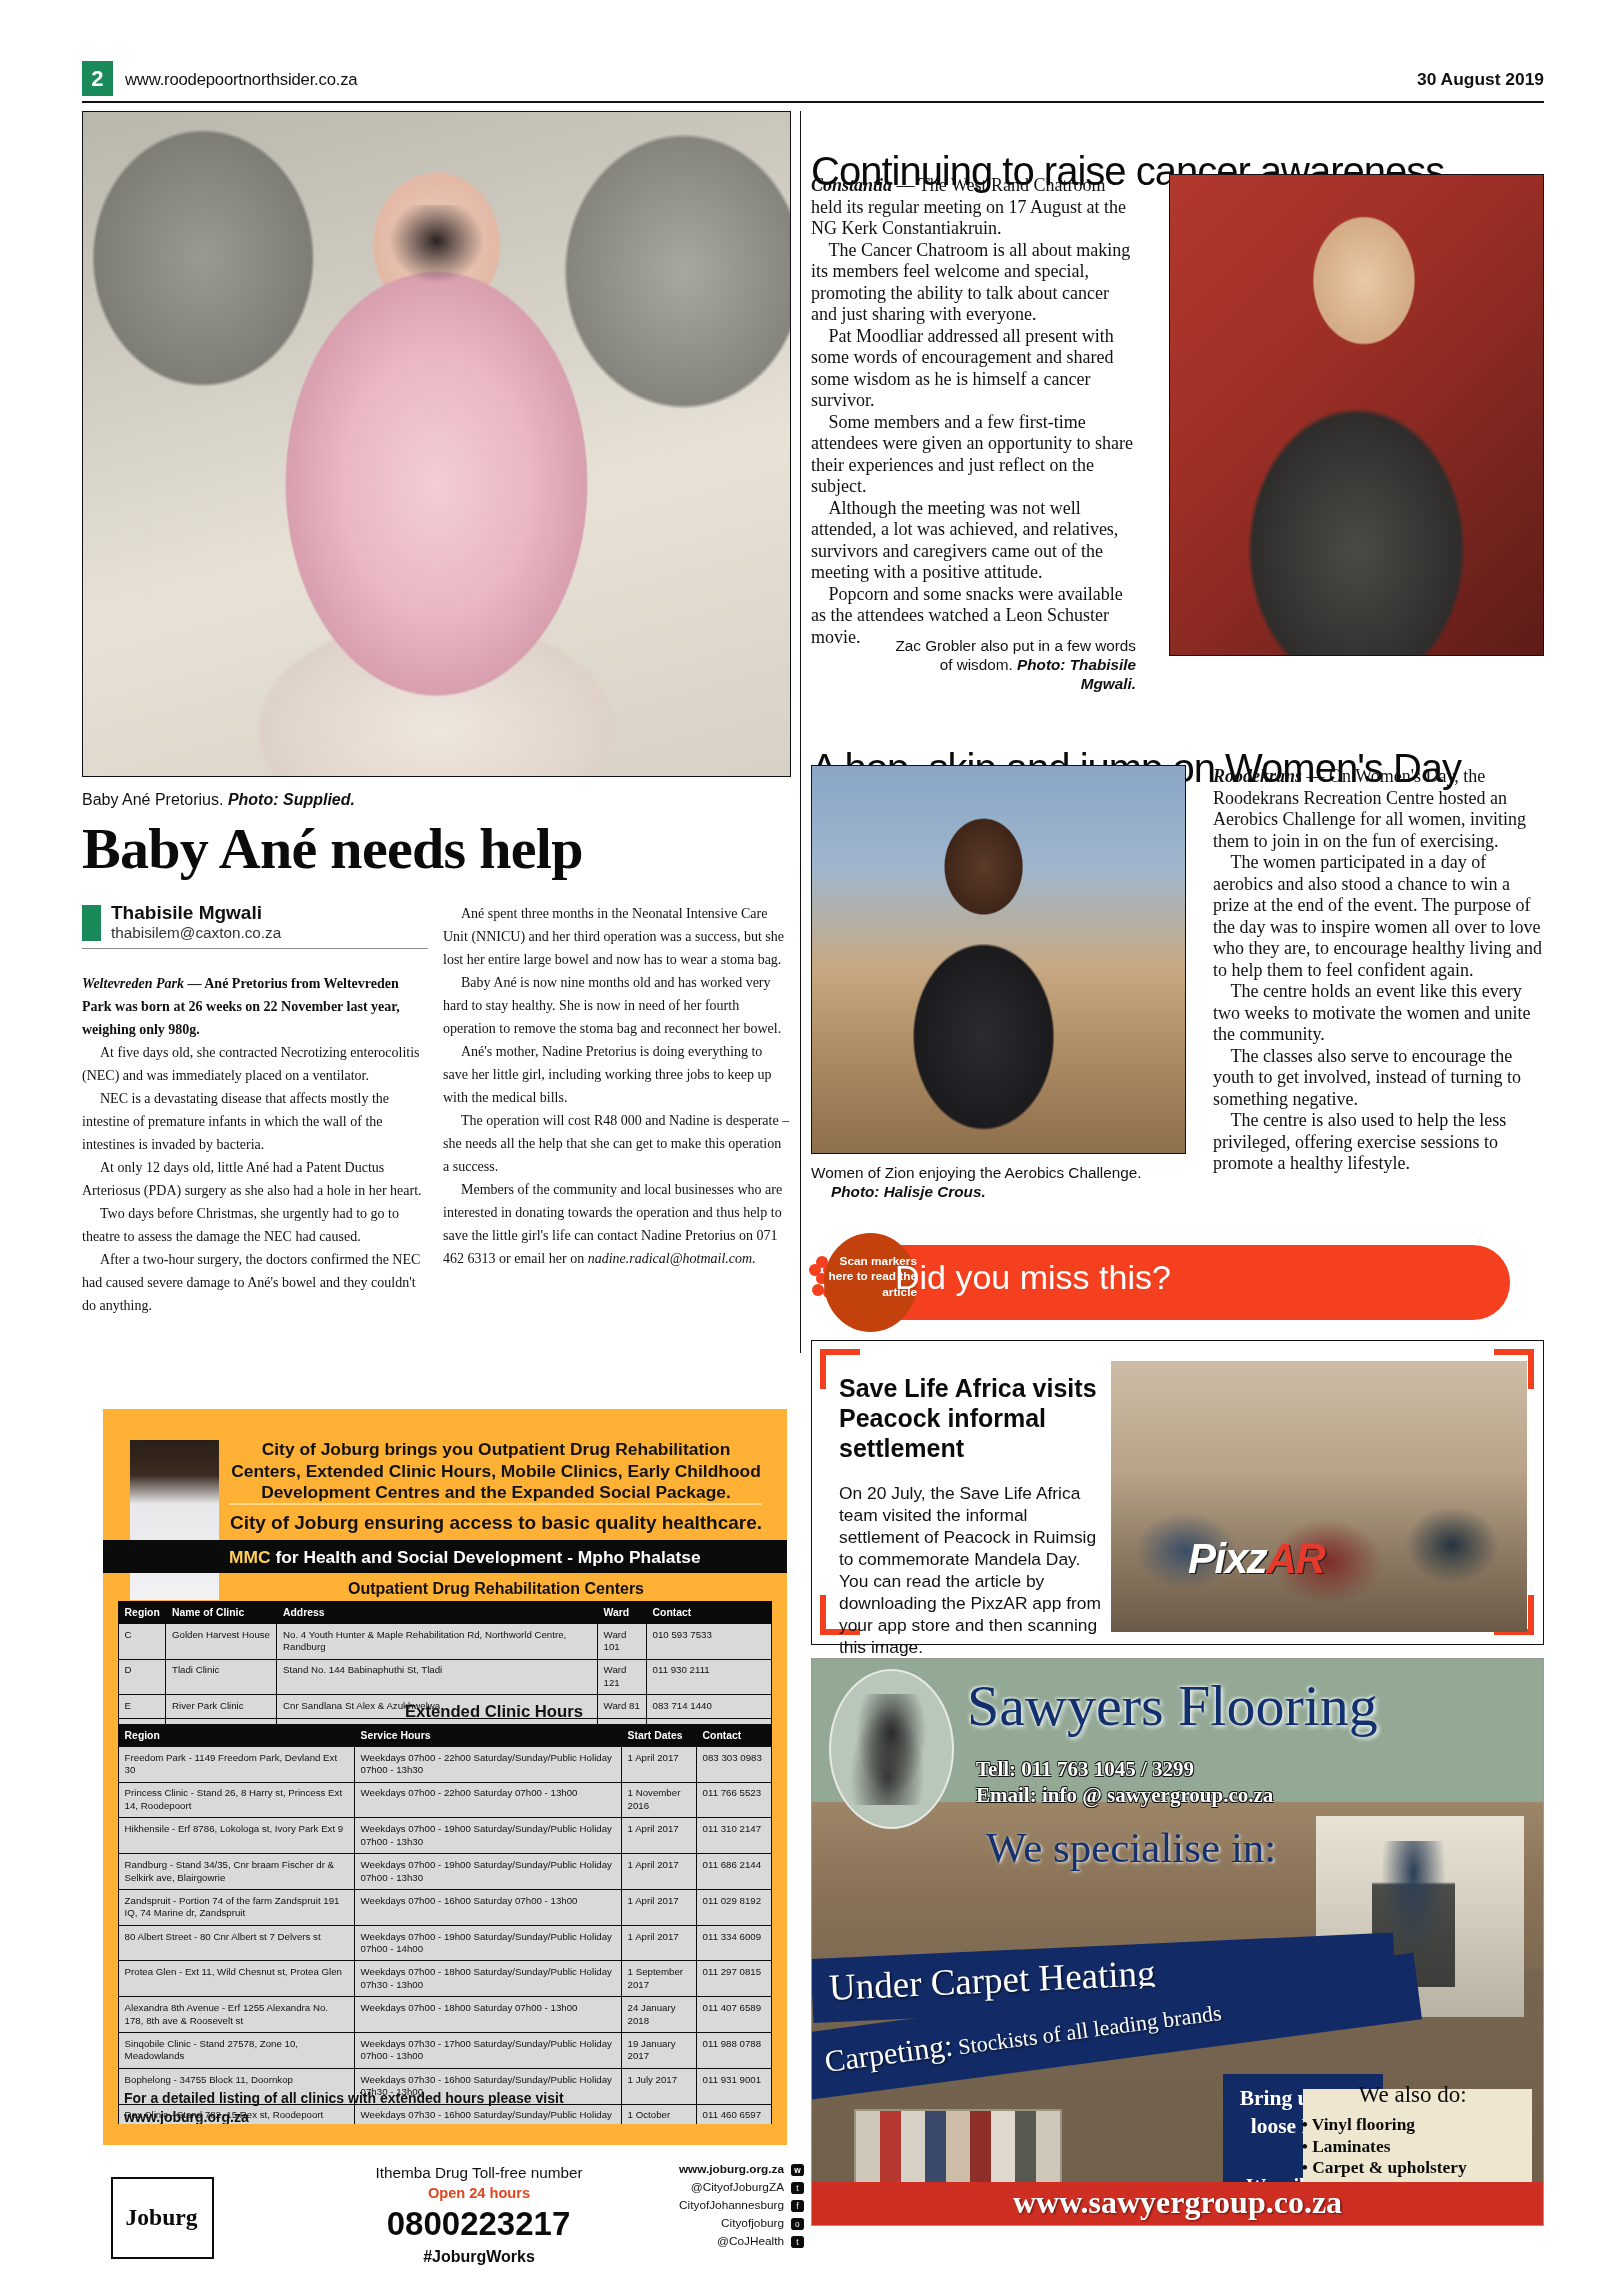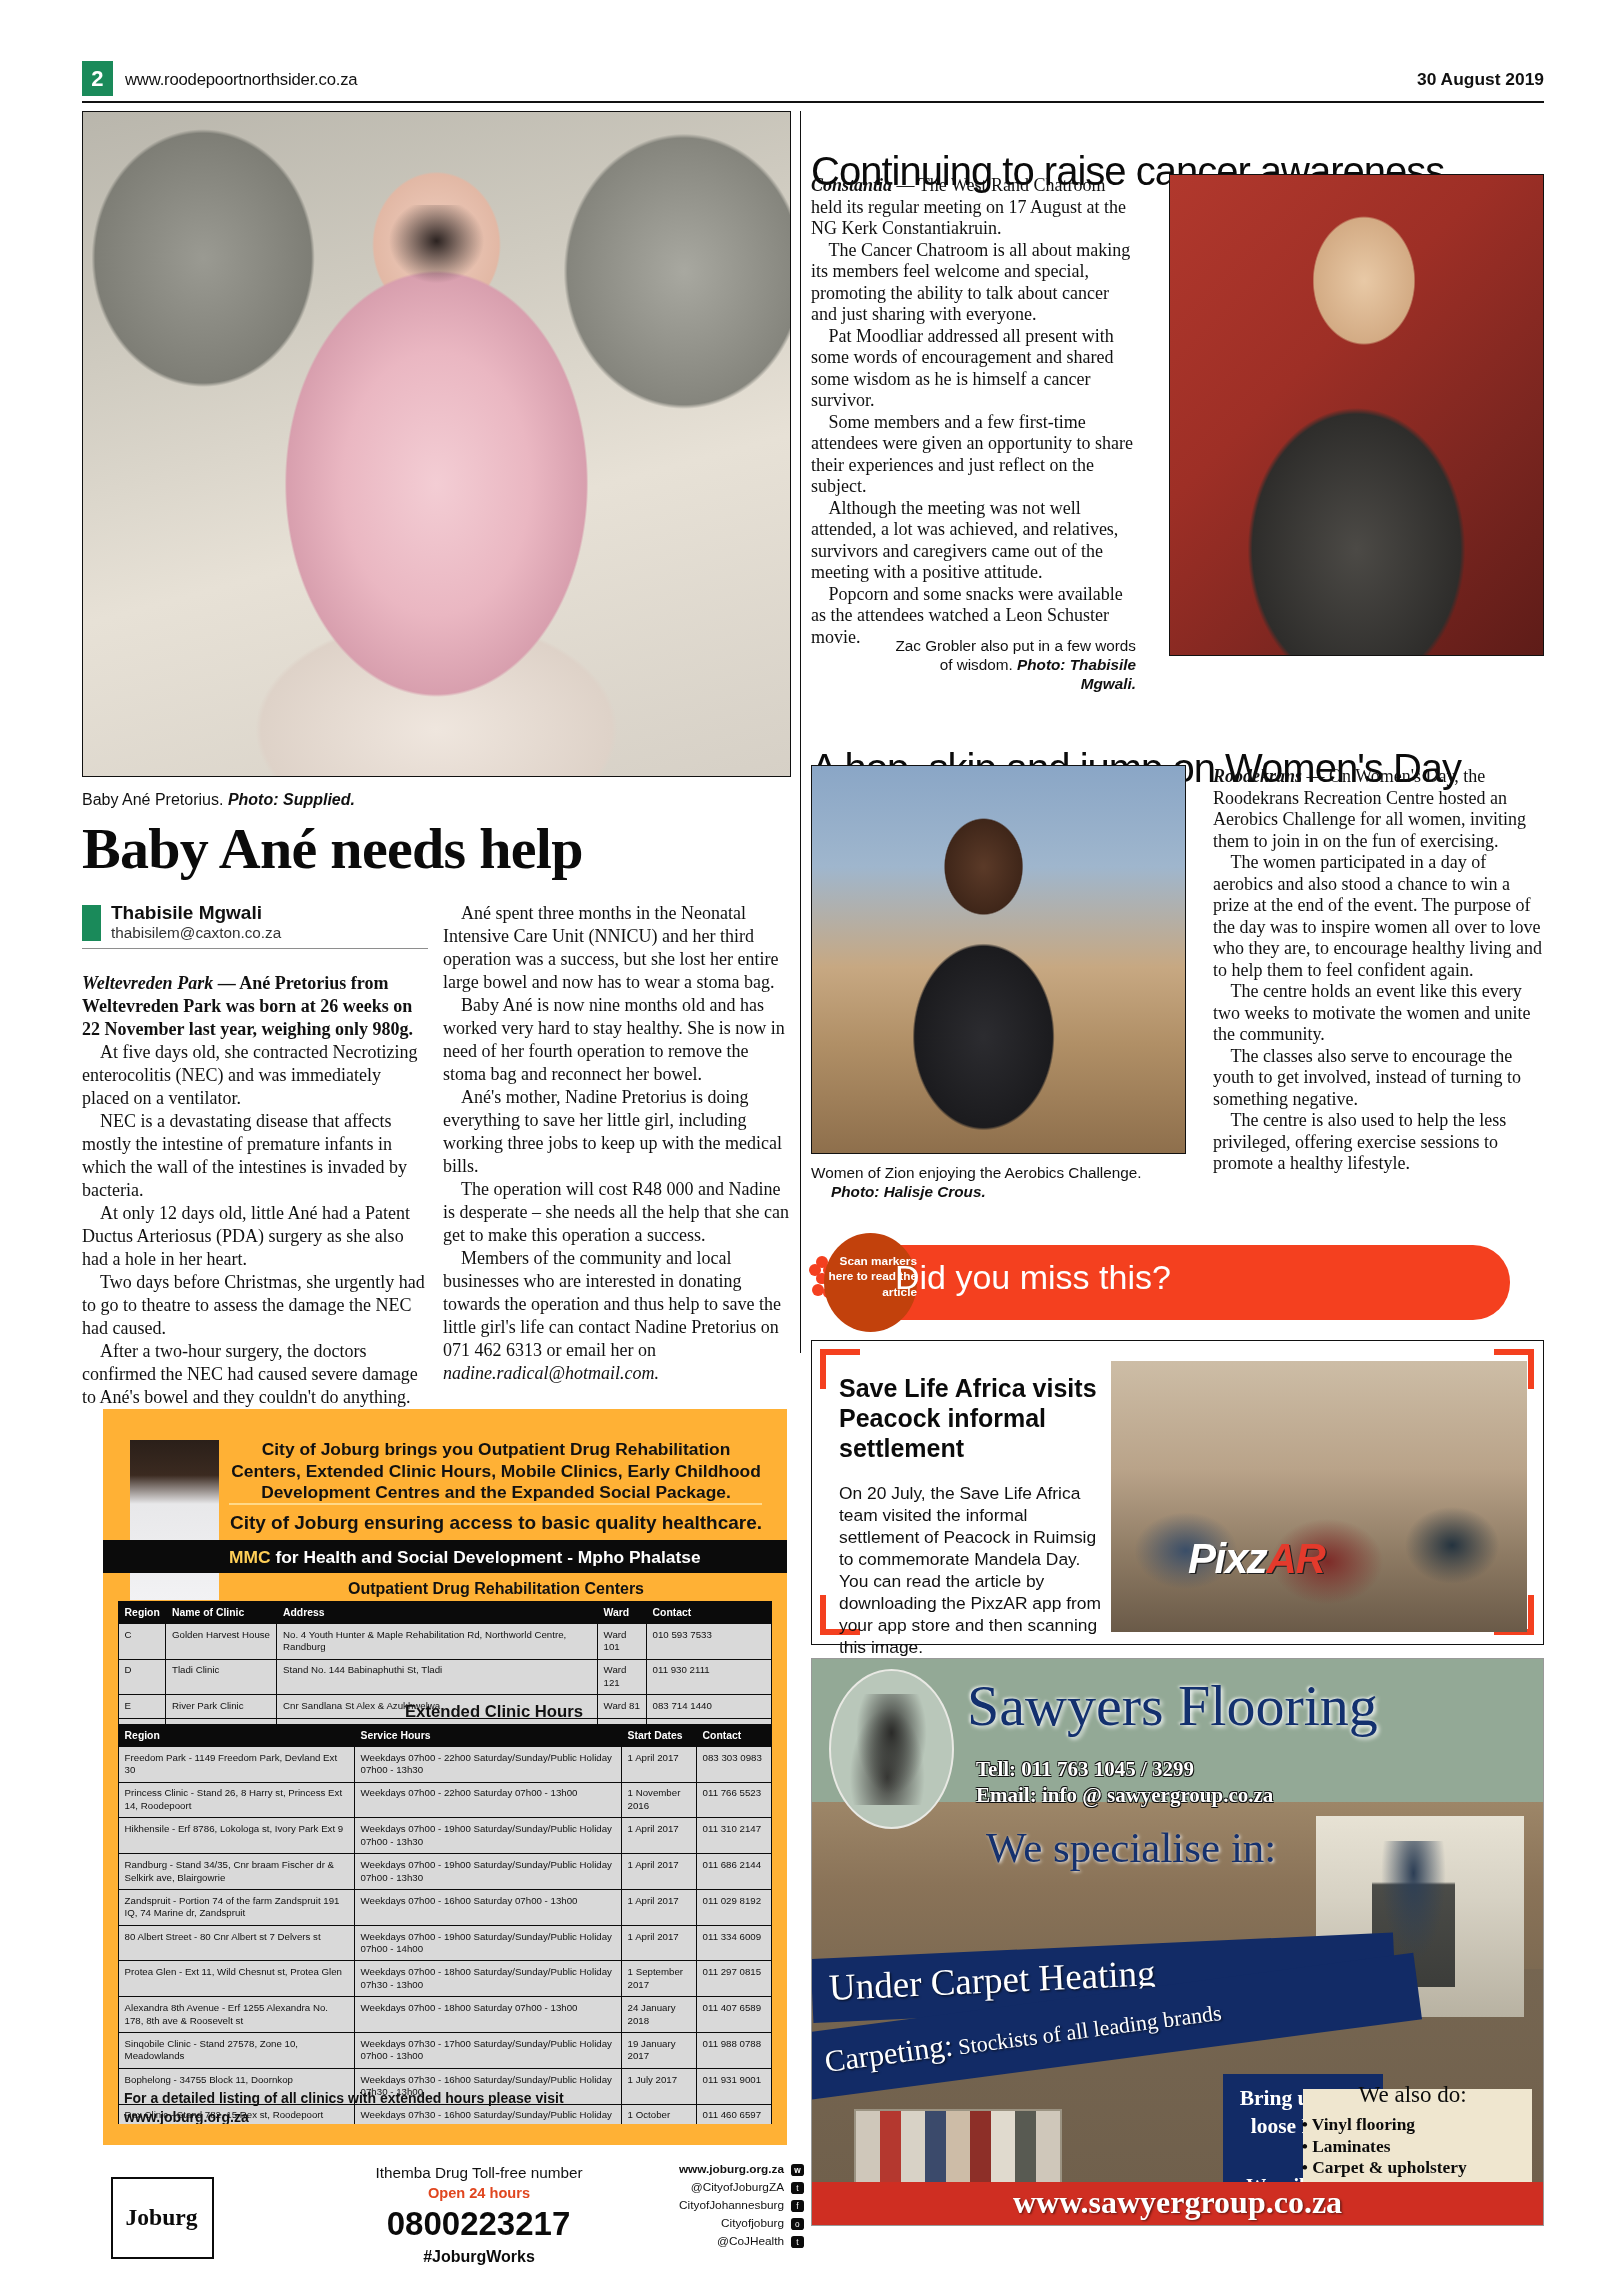--- a/index.html
+++ b/index.html
@@ -72,21 +72,21 @@
   }
   .byline-email {
     position:absolute; left:29px; top:22px; font-family:"Liberation Sans",sans-serif;
     font-size:15.3px; color:#333;
   }
   .byline-rule { position:absolute; left:0; top:46px; width:346px; height:1.4px; background:#8e8e8e; }
 
   
   .body-col {
     position:absolute; font-family:"Liberation Serif",serif;
-    font-size:18px; line-height:23px; color:#111; text-align:left;
+    font-size:14px; line-height:23px; color:#111; text-align:left;
   }
   .body-col p { margin:0; text-indent:18px; }
   .body-col p.lead { text-indent:0; font-weight:bold; }
   .body-col p.lead em { font-style:italic; }
   .col-l1 { left:82px; top:972px; width:346px; }
   .col-l2 { left:443px; top:902px; width:347px; }
 
   
   .h-sec {
     font-family:"Liberation Sans",sans-serif; font-size:40px; line-height:42px;

